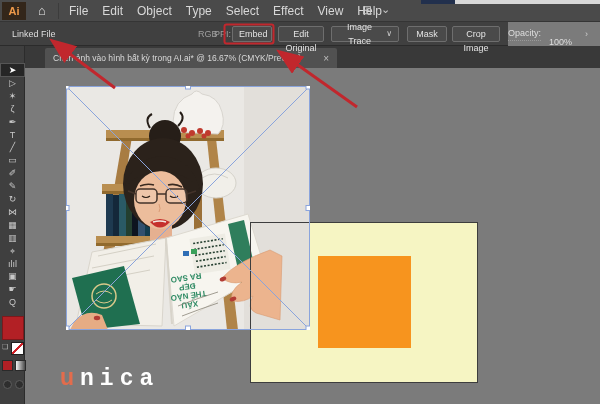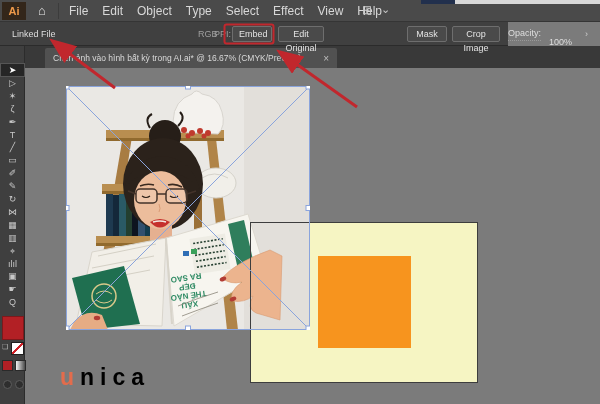--- a/index.html
+++ b/index.html
@@ -80,20 +80,24 @@
     <div class="strip-navy"></div>
     <div class="strip-light"></div>
   </div>
 
   <div class="controlbar">
     <span class="cb" style="left:12px;">Linked File</span>
     <span class="cb dim" style="left:198px;">RGB</span>
     <span class="cb dim" style="left:214px;">PPI: 72</span>
     <span class="cb-btn" style="left:232px;width:40px;">Embed</span>
     <span class="cb-btn" style="left:278px;width:46px;">Edit Original</span>
+    <span class="cb-btn cb-trace" style="left:331px;width:68px;">
+      <span>Image Trace</span>
+      <span class="chev">∨</span>
+    </span>
     <span class="cb-btn" style="left:407px;width:40px;">Mask</span>
     <span class="cb-btn" style="left:452px;width:48px;">Crop Image</span>
     <span class="cb cb-link" style="left:508px;text-align:right;">Opacity:</span>
     <span class="cb" style="left:549px;margin-top:8px;">100%</span>
     <span class="cb" style="left:585px;color:#cfcfcf;">›</span>
   </div>
 
   <div class="tabbar">
     <div class="doc-tab">
       <span class="title">Chèn ảnh vào hình bất kỳ trong AI.ai* @ 16.67% (CMYK/Preview)</span>
@@ -243,21 +247,21 @@
           <rect x="240" y="-2" width="5" height="5" fill="#ffffff" stroke="#8aa4dc"></rect>
         <rect x="-2" y="119.5" width="5" height="5" fill="#ffffff" stroke="#8aa4dc"></rect>
           <rect x="240" y="119.5" width="5" height="5" fill="#ffffff" stroke="#8aa4dc"></rect>
         <rect x="-2" y="240" width="5" height="5" fill="#ffffff" stroke="#8aa4dc"></rect>
           <rect x="119.5" y="240" width="5" height="5" fill="#ffffff" stroke="#8aa4dc"></rect>
           <rect x="240" y="240" width="5" height="5" fill="#ffffff" stroke="#8aa4dc"></rect>
       </g>
     </svg>
 
     <div class="unica">
-      <span id="unica-u" style="color: rgb(227, 108, 76);">u</span><span id="unica-rest" style="color: #000000;">nica</span>
+      <span id="unica-u" style="color: rgb(227, 108, 76);">u</span><span id="unica-rest" style="color: #ffffff; font-family: Liberation Mono, monospace;">nica</span>
     </div>
   </div>
 
   <svg class="annotations" viewBox="0 0 600 404">
     <defs>
       <marker id="arrowhead" markerWidth="9" markerHeight="7" refX="7" refY="3.5" orient="auto">
         <polygon points="0 0, 9 3.5, 0 7" class="ann-fill" fill="#c1272d"></polygon>
       </marker>
     </defs>
     <rect x="224.5" y="24.5" width="49" height="19" rx="2" fill="none" stroke-width="2" class="ann-stroke" stroke="#c1272d"></rect>

